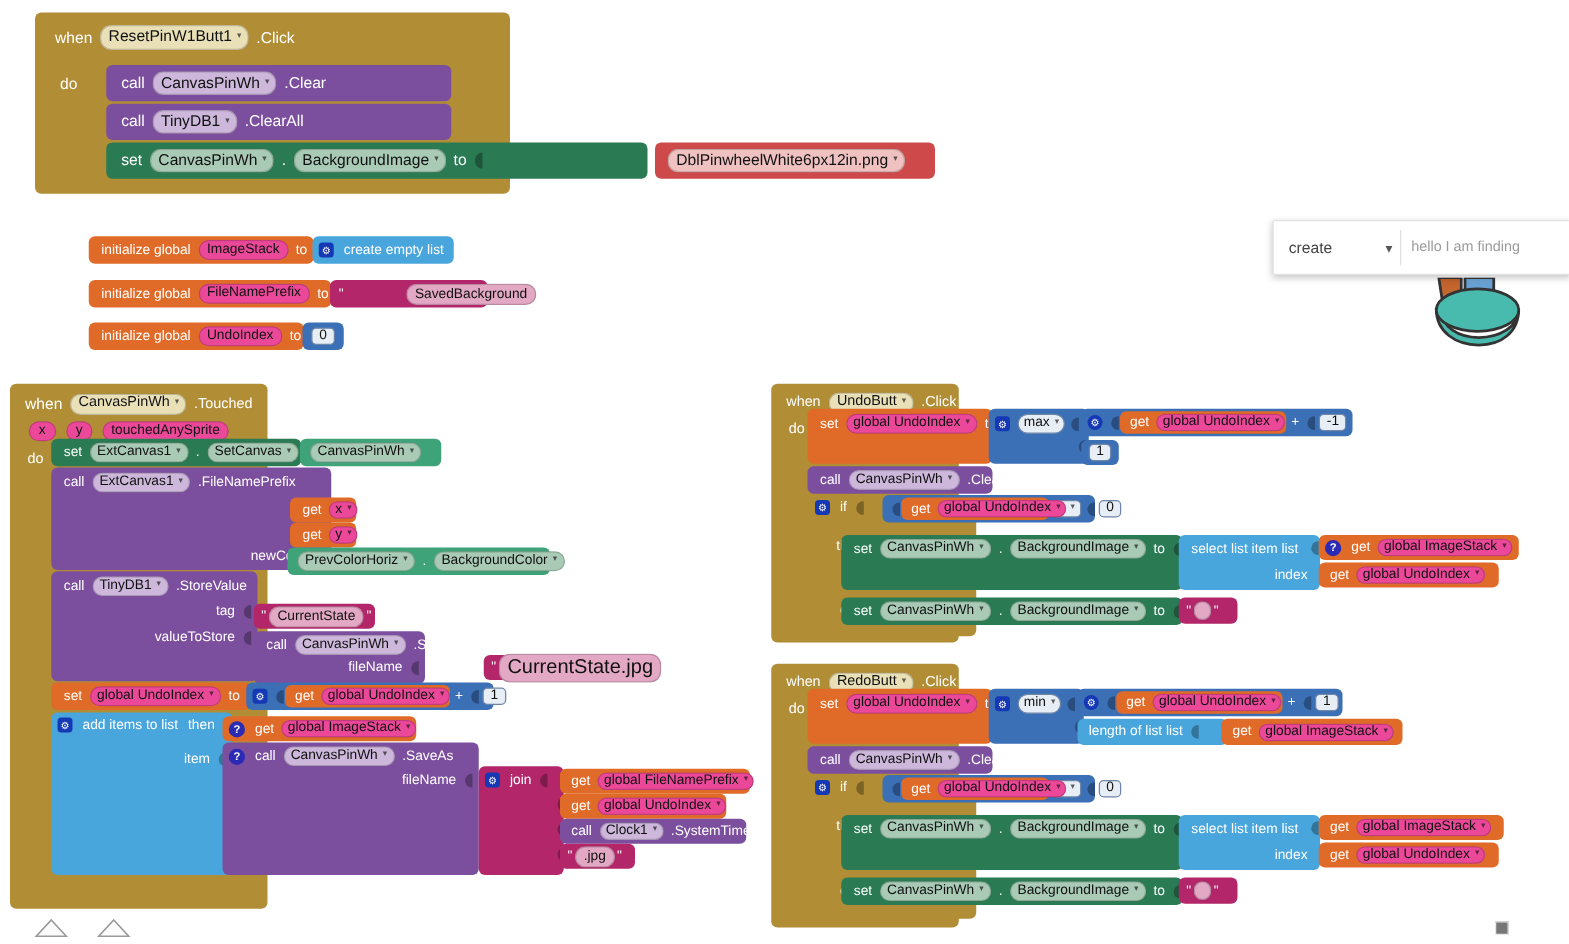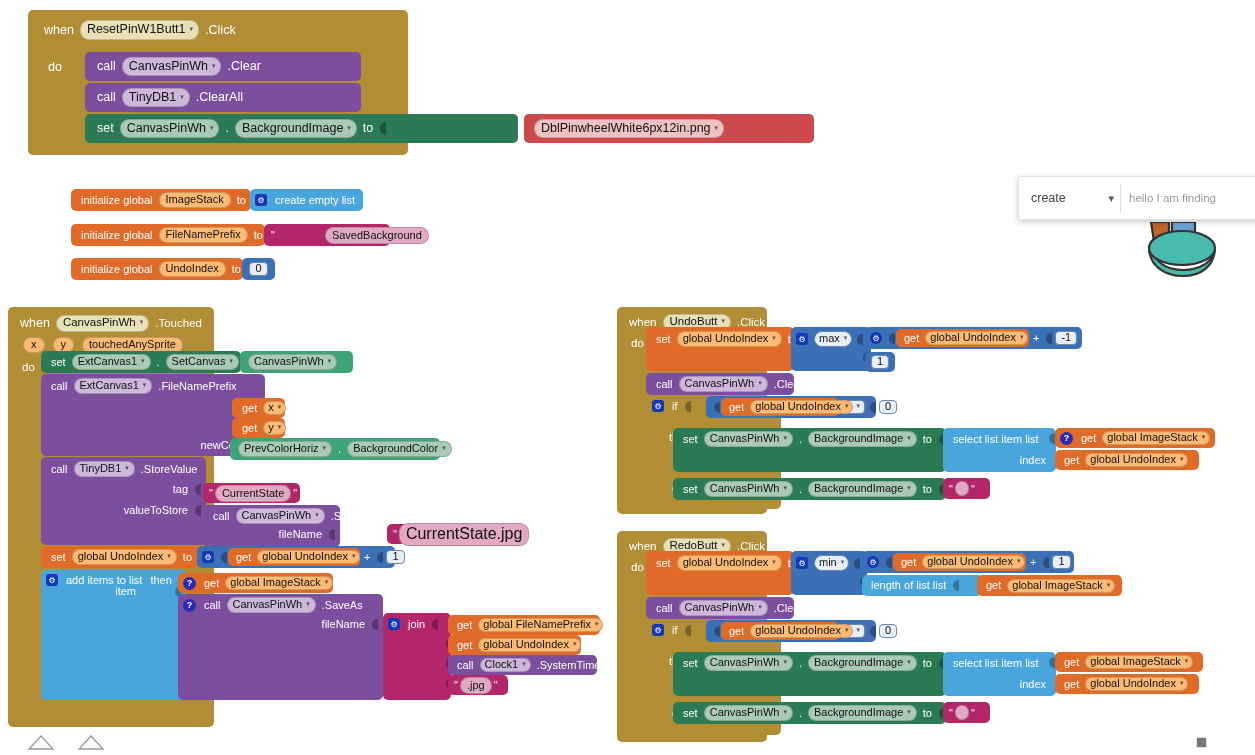--- a/index.html
+++ b/index.html
@@ -60,21 +60,21 @@
   .c-text    { background:#B3276A; }           
   .c-var     { background:#E06B28; }           
   .c-math    { background:#3B6FB6; }           
   .c-list    { background:#49A6DC; }           
   .c-ctrl    { background:#B18E35; }           
   .c-red     { background:#CE4A4A; }           
 
   .f-event   { background:#E9E0B8; }
   .f-method  { background:#CDB8DC; }
   .f-setter  { background:#A9CBB6; }
-  .f-var     { background:#fdba74; }
+  .f-var     { background:#ec4899; }
   .f-math    { background:#E8EEF6; border-color:#6e86a8; }
   .f-red     { background:#EFC1C1; }
 
   
   .gear {
     width: 14px; height: 14px;
     border-radius: 3px;
     background: #1538b5;
     color: #ffffff;
     font-size: 9px;
@@ -205,21 +205,21 @@
       </span>
       <span class="lbl">.</span>
       <span class="field f-setter">
         <span>BackgroundImage</span>
         <span class="caret">▾</span>
       </span>
       <span class="lbl">to</span>
       <span class="socket"></span>
     </div>
 
-    <div class="blk c-red row" style="left:496px; top:104px; width:290px; height:29px; padding-left:8px;">
+    <div class="blk c-red row" style="left:496px; top:104px; width:224px; height:29px; padding-left:8px;">
       <span class="field f-red">
         <span>DblPinwheelWhite6px12in.png</span>
         <span class="caret">▾</span>
       </span>
     </div>
   </div>
 
   <div class="blk c-var row" style="left:71px; top:189px; width:180px; height:22px; padding-left:6px;">
     <span class="lbl" style="font-size:11px;">initialize global</span>
     <span class="field f-var" style="font-size:11px; padding:1px 6px 2px;">
@@ -417,21 +417,21 @@
     <span class="field f-math" style="font-size:11px; padding:0 5px 1px; border-radius:4px;">1</span>
   </div>
 
   <div class="blk c-list" style="left:41px; top:570px; width:145px; height:130px;">
     <div class="row" style="position:absolute; left:5px; top:4px;">
       <span class="gear" style="width:12px;height:12px;font-size:8px;">⚙</span>
       <span class="lbl" style="font-size:11px;">add items to list</span>
       <span class="lbl" style="font-size:11px;">then</span>
       <span class="socket" style="height:11px;"></span>
     </div>
-    <div class="row" style="position:absolute; right:4px; top:16px;gap:32px;">
+    <div class="row" style="position:absolute; right:4px; top:32px;">
       <span class="lbl" style="font-size:11px;">item</span>
       <span class="socket" style="height:11px;"></span>
     </div>
   </div>
 
   <div class="blk c-var row" style="left:178px; top:573px; width:155px; height:20px; padding-left:5px;">
     <span class="help">?</span>
     <span class="lbl" style="font-size:11px;">get</span>
     <span class="field f-var" style="font-size:11px; padding:0 4px 1px;">
       <span>global ImageStack</span>

